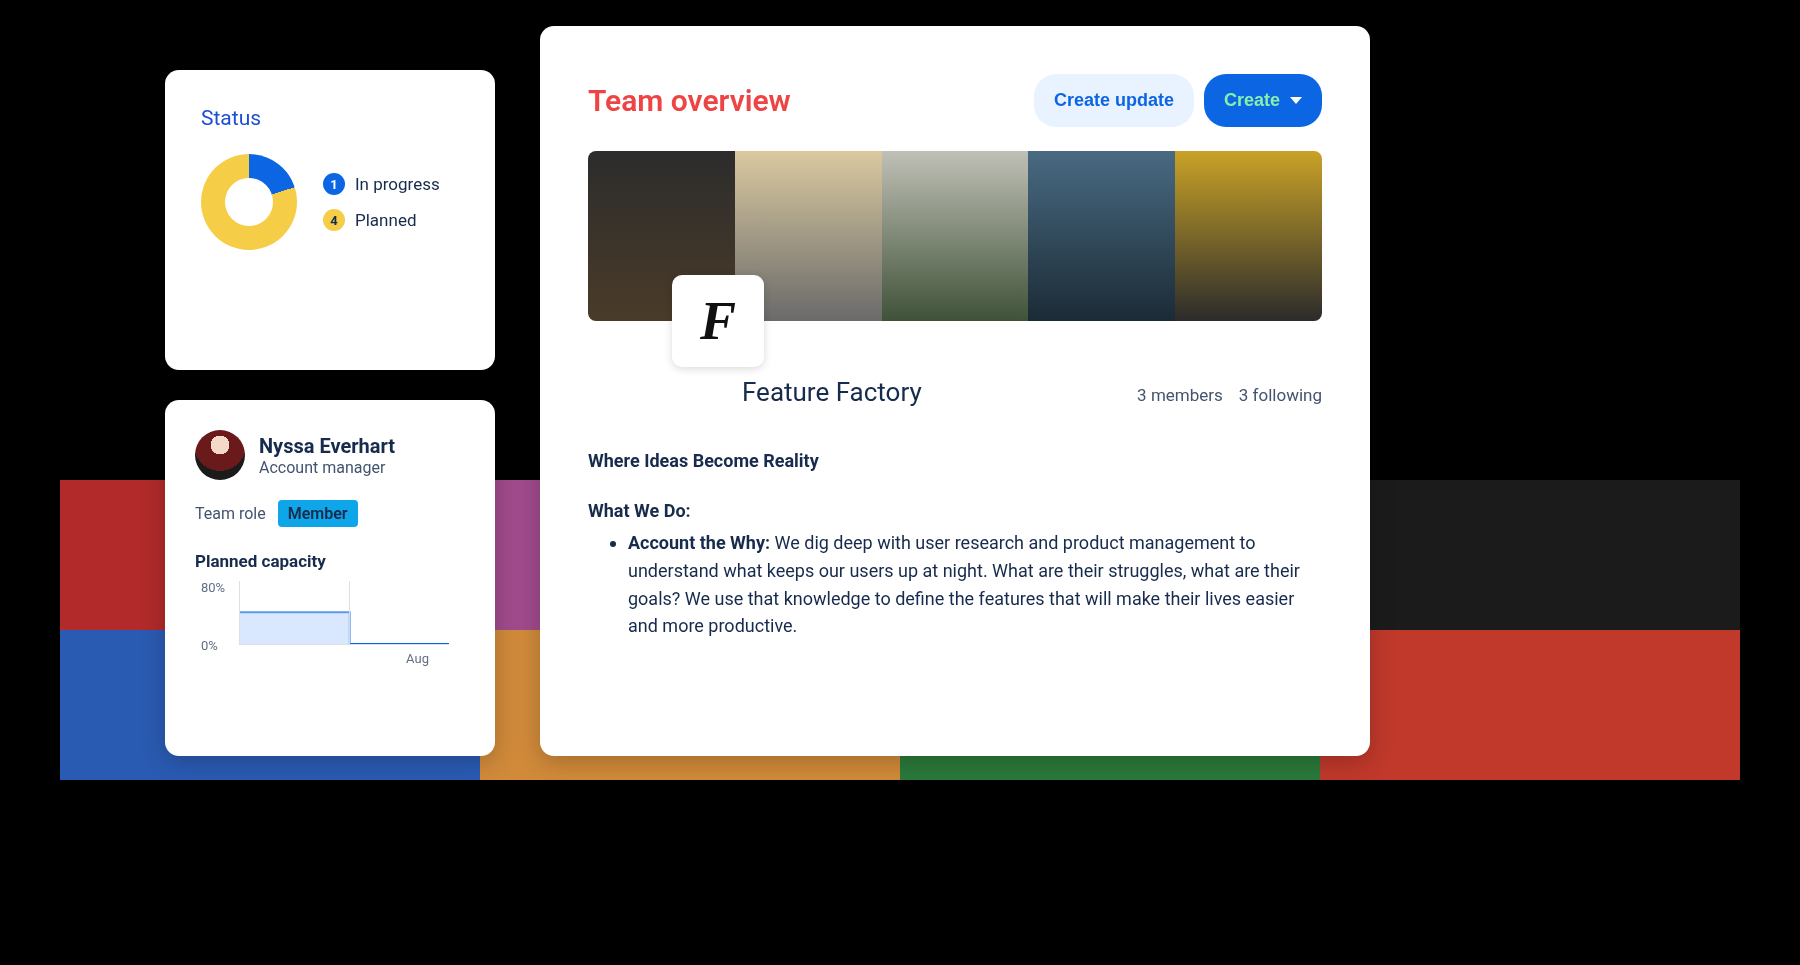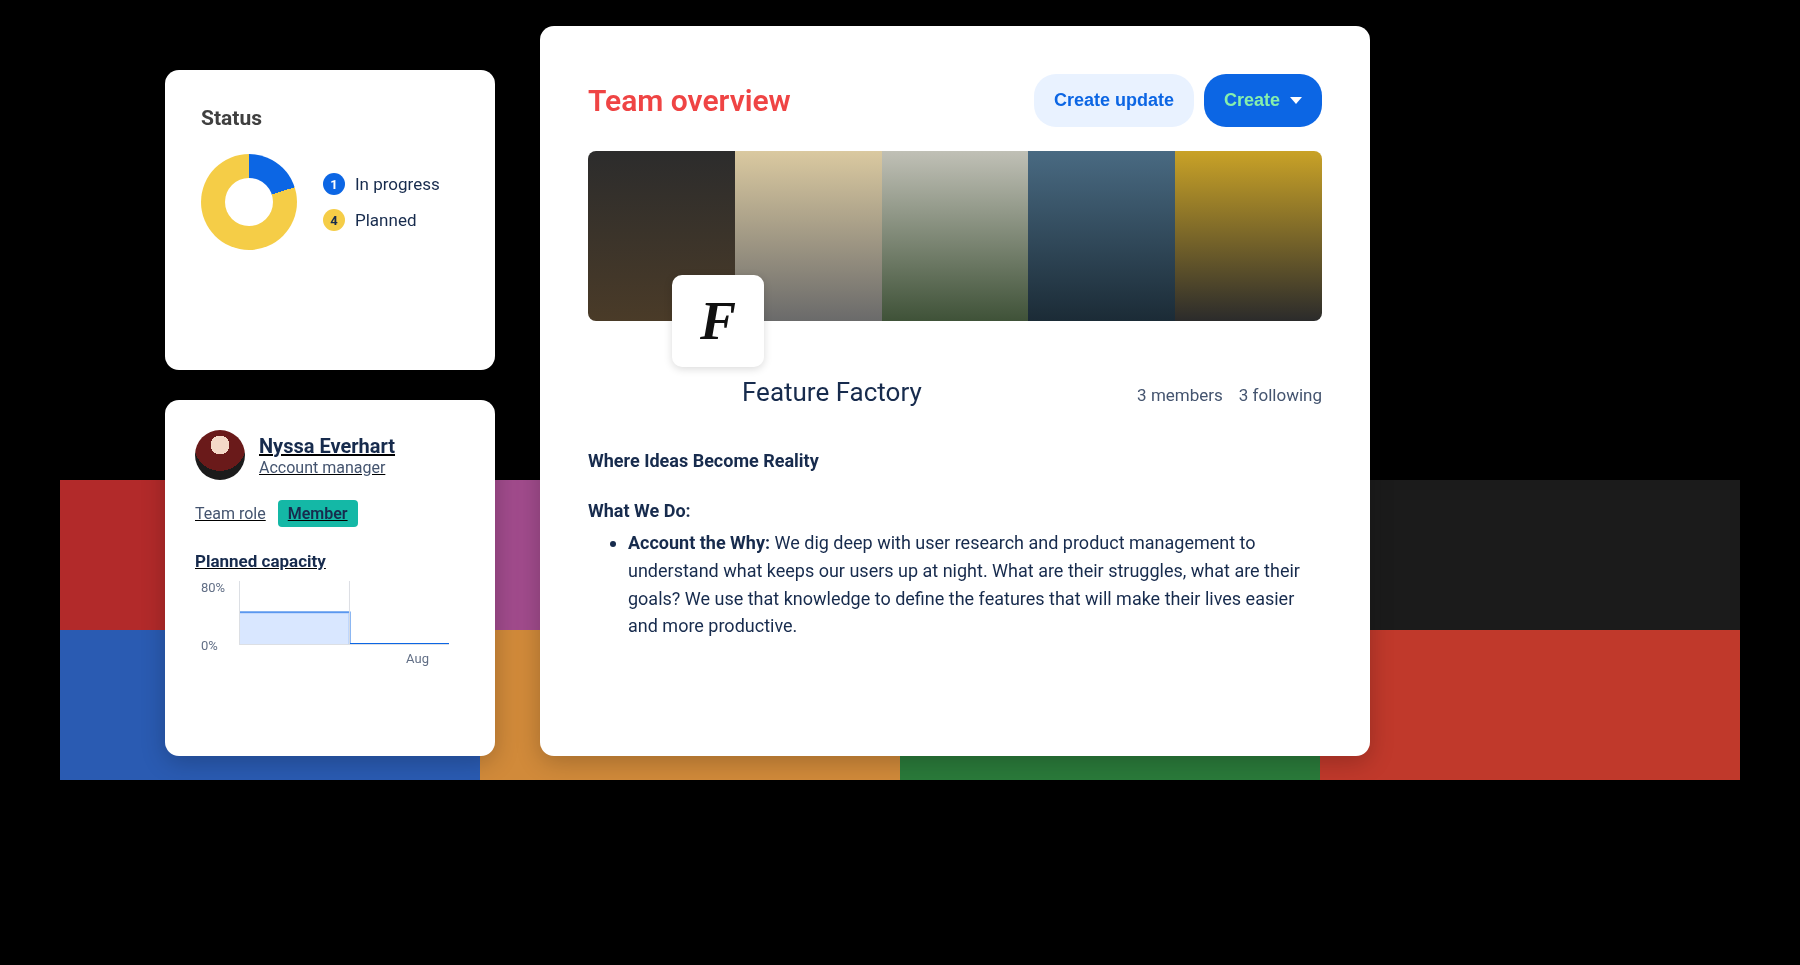--- a/index.html
+++ b/index.html
@@ -38,22 +38,22 @@
   
   .status-card {
     left: 165px;
     top: 70px;
     width: 330px;
     height: 300px;
     padding: 36px 36px;
   }
   .status-title {
     font-size: 21px;
-    font-weight: 700;
-    color: #404040;
+    font-weight: 400;
+    color: #1d4ed8;
     margin-bottom: 24px;
   }
   .status-body { display: flex; align-items: center; gap: 26px; }
   .donut {
     width: 96px; height: 96px;
     border-radius: 50%;
     background: conic-gradient(#0c66e4 0deg 72deg, #f5cd47 72deg 360deg);
     position: relative;
     flex: 0 0 96px;
   }
@@ -78,33 +78,32 @@
   }
   .badge-blue { background: #0c66e4; }
   .badge-yellow { background: #f5cd47; color: #172b4d; }
   
   .profile-card {
     left: 165px;
     top: 400px;
     width: 330px;
     height: 356px;
     padding: 30px 30px;
-    text-decoration: underline;
   }
   .profile-header { display: flex; align-items: center; gap: 14px; margin-bottom: 20px; }
   .avatar {
     width: 50px; height: 50px; border-radius: 50%;
     background: radial-gradient(circle at 50% 30%, #f4d9c8 0 22%, #6a1a1a 22% 60%, #1b1b1b 60%);
     flex: 0 0 50px;
   }
   .profile-name { font-size: 20px; font-weight: 700; color: #172b4d; }
   .profile-role { font-size: 16px; color: #44546f; }
   .teamrole-row { display: flex; align-items: center; gap: 12px; font-size: 16px; color: #44546f; margin-bottom: 24px; }
   .lozenge {
-    background: #14b8a6;
+    background: #0ea5e9;
     border-radius: 4px;
     padding: 4px 10px;
     font-weight: 600;
     color: #172b4d;
   }
   .capacity-title { font-size: 17px; font-weight: 700; color: #172b4d; margin-bottom: 10px; }
   .capacity-chart {
     position: relative;
     height: 90px;
     width: 260px;

